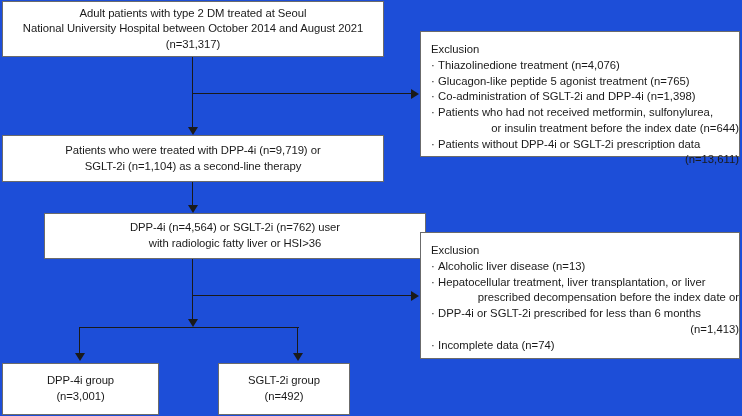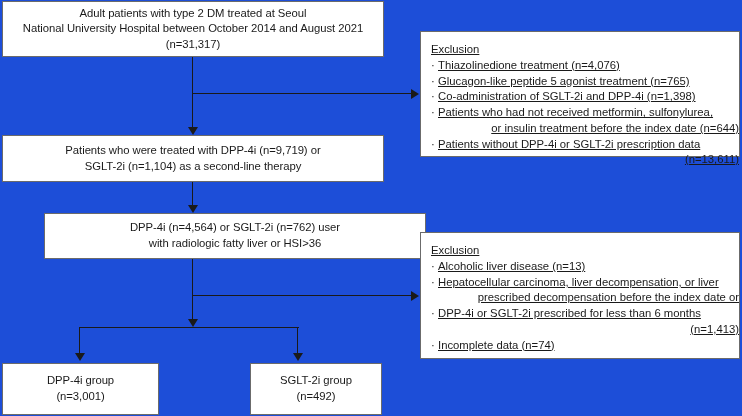--- a/index.html
+++ b/index.html
@@ -29,34 +29,33 @@
   .node-center {
     display: flex;
     flex-direction: column;
     align-items: center;
     justify-content: center;
     text-align: center;
   }
   .node-left {
     display: block;
     text-align: left;
-    text-decoration: underline;
   }
   .line {
     font-size: 11.3px;
     line-height: 15.6px;
     white-space: nowrap;
     letter-spacing: -0.05px;
   }
   
   #box-cohort   { left: 2px;   top: 1px;   width: 382px; height: 56px; }
   #box-secondline { left: 2px; top: 135px; width: 382px; height: 47px; }
   #box-fattyliver { left: 2px; top: 213px; width: 382px; height: 46px; margin-left: 42px; }
   #box-dpp4i-group { left: 2px;  top: 363px; width: 157px; height: 52px; }
-  #box-sglt2i-group { left: 218px; top: 363px; width: 132px; height: 52px; margin-left: 32px; }
+  #box-sglt2i-group { left: 218px; top: 363px; width: 132px; height: 52px; }
   
   #box-exclusion-1 { left: 420px; top: 31px;  width: 320px; height: 126px; padding: 9px 0 0 10px; }
   #box-exclusion-2 { left: 420px; top: 232px; width: 320px; height: 127px; padding: 9px 0 0 10px; }
   .excl-title {
     font-size: 11.3px;
     line-height: 16px;
     margin-bottom: 1px;
   }
   .excl-item {
     font-size: 11.3px;
@@ -166,21 +165,21 @@
         <div class="excl-item">
           <span class="cont">(n=13,611)</span>
         </div>
       </div>
   </div>
 
   <div class="node node-left" id="box-exclusion-2">
     <div class="excl-title">Exclusion</div>
     <div id="excl-list-2">
         <div class="excl-item"><span class="bullet">·</span><span>Alcoholic liver disease (n=13)</span></div>
-        <div class="excl-item"><span class="bullet">·</span><span>Hepatocellular carcinoma, liver decompensation, or liver</span></div>
+        <div class="excl-item"><span class="bullet">·</span><span>Hepatocellular treatment, liver transplantation, or liver</span></div>
         <div class="excl-item">
           <span class="cont">prescribed decompensation before the index date or</span>
         </div>
         <div class="excl-item"><span class="bullet">·</span><span>DPP-4i or SGLT-2i prescribed for less than 6 months</span></div>
         <div class="excl-item">
           <span class="cont">(n=1,413)</span>
         </div>
         <div class="excl-item"><span class="bullet">·</span><span>Incomplete data (n=74)</span></div>
       </div>
   </div>

